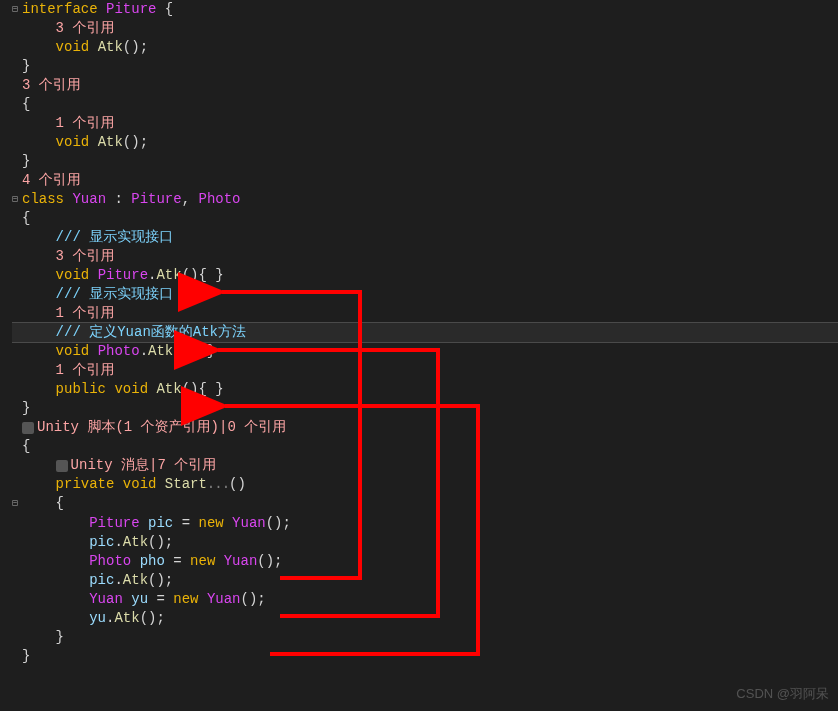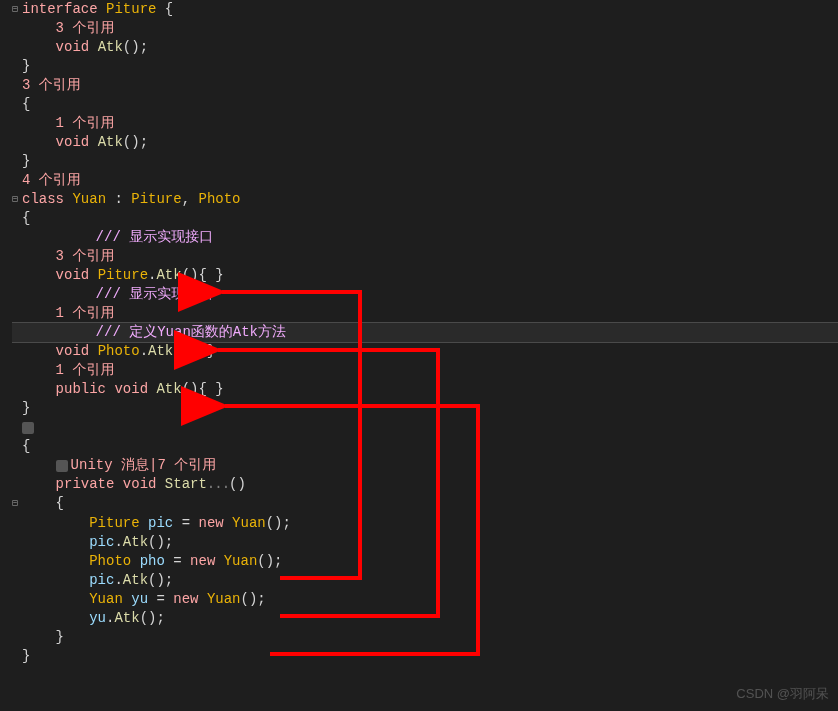--- a/index.html
+++ b/index.html
@@ -22,24 +22,24 @@
       white-space: pre;
       position: relative;
     }
     .fold {
       display: inline-block;
       width: 10px;
       color: #808080;
       font-size: 10px;
       vertical-align: middle;
     }
-    .kw { color: #fca5a5; }
-    .type { color: #eab308; }
+    .kw { color: #eab308; }
+    .type { color: #d946ef; }
     .method { color: #dcdcaa; text-align: center; }
-    .comment { color: #f0abfc; margin-left: 40px; }
+    .comment { color: #7dd3fc; }
     .ref { color: #fca5a5; }
     .text { color: #d4d4d4; }
     .var { color: #9cdcfe; }
     .paren { color: #d4d4d4; }
     .dots { color: #808080; letter-spacing: -1px; }
     .highlight-line {
       background: #2a2a2a;
       border-top: 1px solid #4a4a4a;
       border-bottom: 1px solid #4a4a4a;
       margin: -1px 0;
@@ -87,21 +87,21 @@
 <div class="line"><span class="fold"></span>    <span class="comment">/// 显示实现接口</span></div>
 <div class="line"><span class="fold"></span>    <span class="ref">3 个引用</span></div>
 <div class="line"><span class="fold"></span>    <span class="kw">void</span> <span class="type">Piture</span><span class="text">.</span><span class="method">Atk</span><span class="paren">(){ }</span></div>
 <div class="line"><span class="fold"></span>    <span class="comment">/// 显示实现接口</span></div>
 <div class="line"><span class="fold"></span>    <span class="ref">1 个引用</span></div>
 <div class="line highlight-line"><span class="fold"></span>    <span class="comment">/// 定义Yuan函数的Atk方法</span></div>
 <div class="line"><span class="fold"></span>    <span class="kw">void</span> <span class="type">Photo</span><span class="text">.</span><span class="method">Atk</span><span class="paren">(){ }</span></div>
 <div class="line"><span class="fold"></span>    <span class="ref">1 个引用</span></div>
 <div class="line"><span class="fold"></span>    <span class="kw">public</span> <span class="kw">void</span> <span class="method">Atk</span><span class="paren">(){ }</span></div>
 <div class="line"><span class="fold"></span><span class="text">}</span></div>
-<div class="line"><span class="fold"></span><span class="unity-icon"></span></div>
+<div class="line"><span class="fold"></span><span class="unity-icon"></span><span class="ref">Unity 脚本(1 个资产引用)|0 个引用</span></div>
 <div class="line"><span class="fold"></span><span class="text">{</span></div>
 <div class="line"><span class="fold"></span>    <span class="unity-icon"></span><span class="ref">Unity 消息|7 个引用</span></div>
 <div class="line"><span class="fold"></span>    <span class="kw">private</span> <span class="kw">void</span> <span class="method">Start</span><span class="dots">...</span><span class="paren">()</span></div>
 <div class="line"><span class="fold">⊟</span>    <span class="text">{</span></div>
 <div class="line"><span class="fold"></span>        <span class="type">Piture</span> <span class="var">pic</span><span class="text"> = </span><span class="kw">new</span> <span class="type">Yuan</span><span class="paren">();</span></div>
 <div class="line"><span class="fold"></span>        <span class="var">pic</span><span class="text">.</span><span class="method">Atk</span><span class="paren">();</span></div>
 <div class="line"><span class="fold"></span>        <span class="type">Photo</span> <span class="var">pho</span><span class="text"> = </span><span class="kw">new</span> <span class="type">Yuan</span><span class="paren">();</span></div>
 <div class="line"><span class="fold"></span>        <span class="var">pic</span><span class="text">.</span><span class="method">Atk</span><span class="paren">();</span></div>
 <div class="line"><span class="fold"></span>        <span class="type">Yuan</span> <span class="var">yu</span><span class="text"> = </span><span class="kw">new</span> <span class="type">Yuan</span><span class="paren">();</span></div>
 <div class="line"><span class="fold"></span>        <span class="var">yu</span><span class="text">.</span><span class="method">Atk</span><span class="paren">();</span></div>

